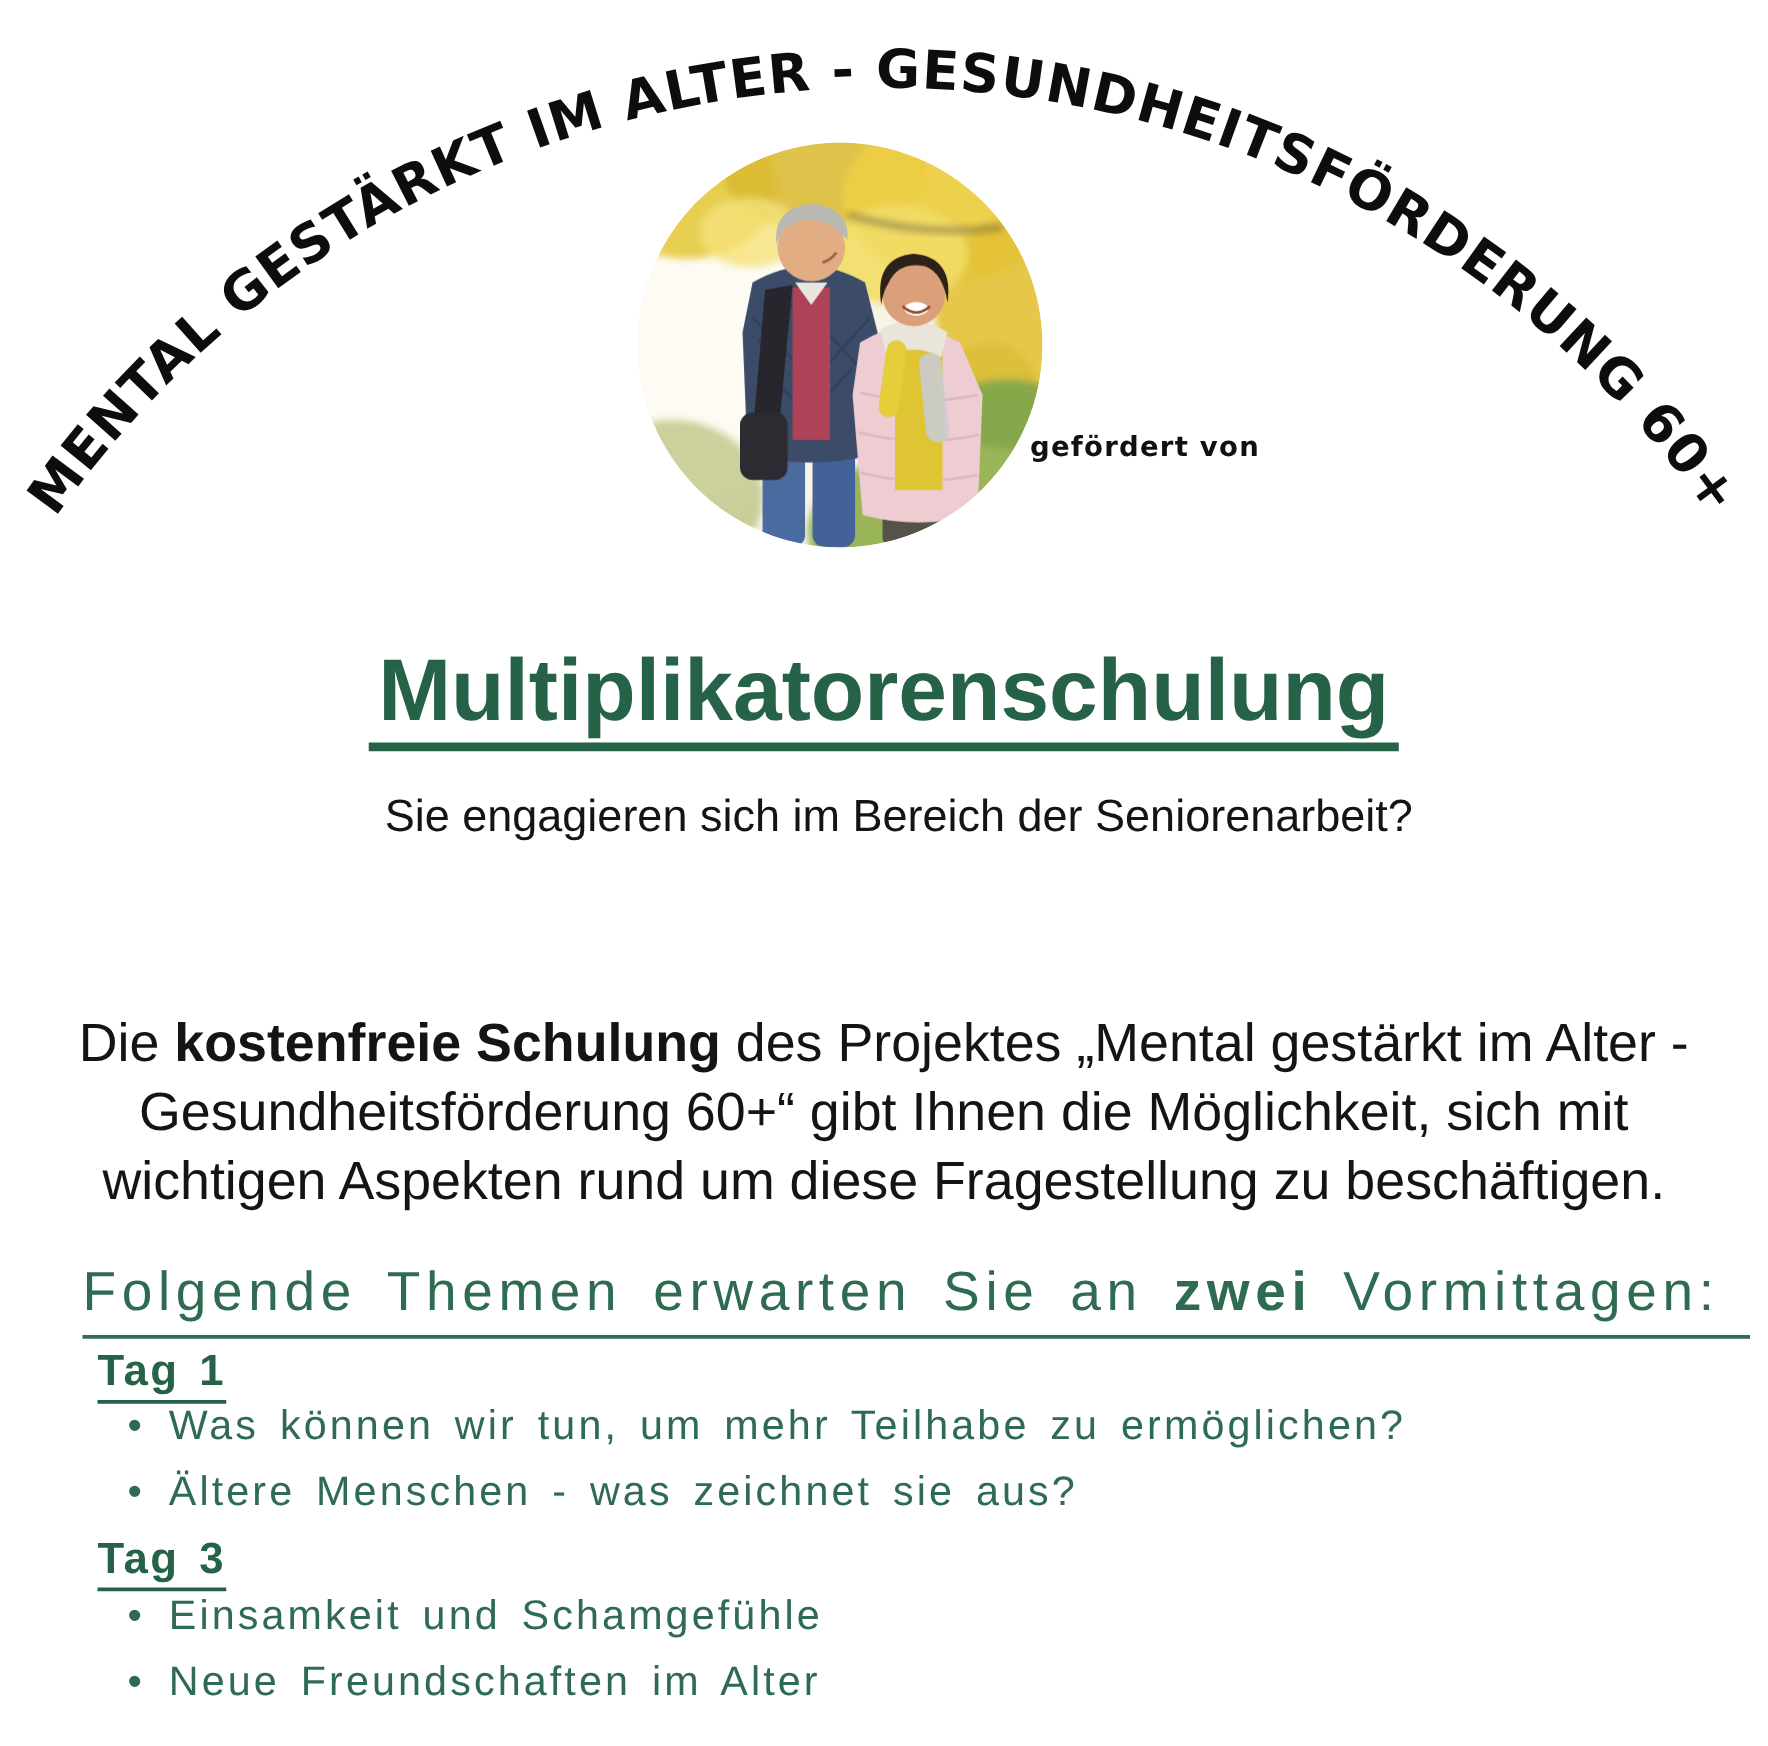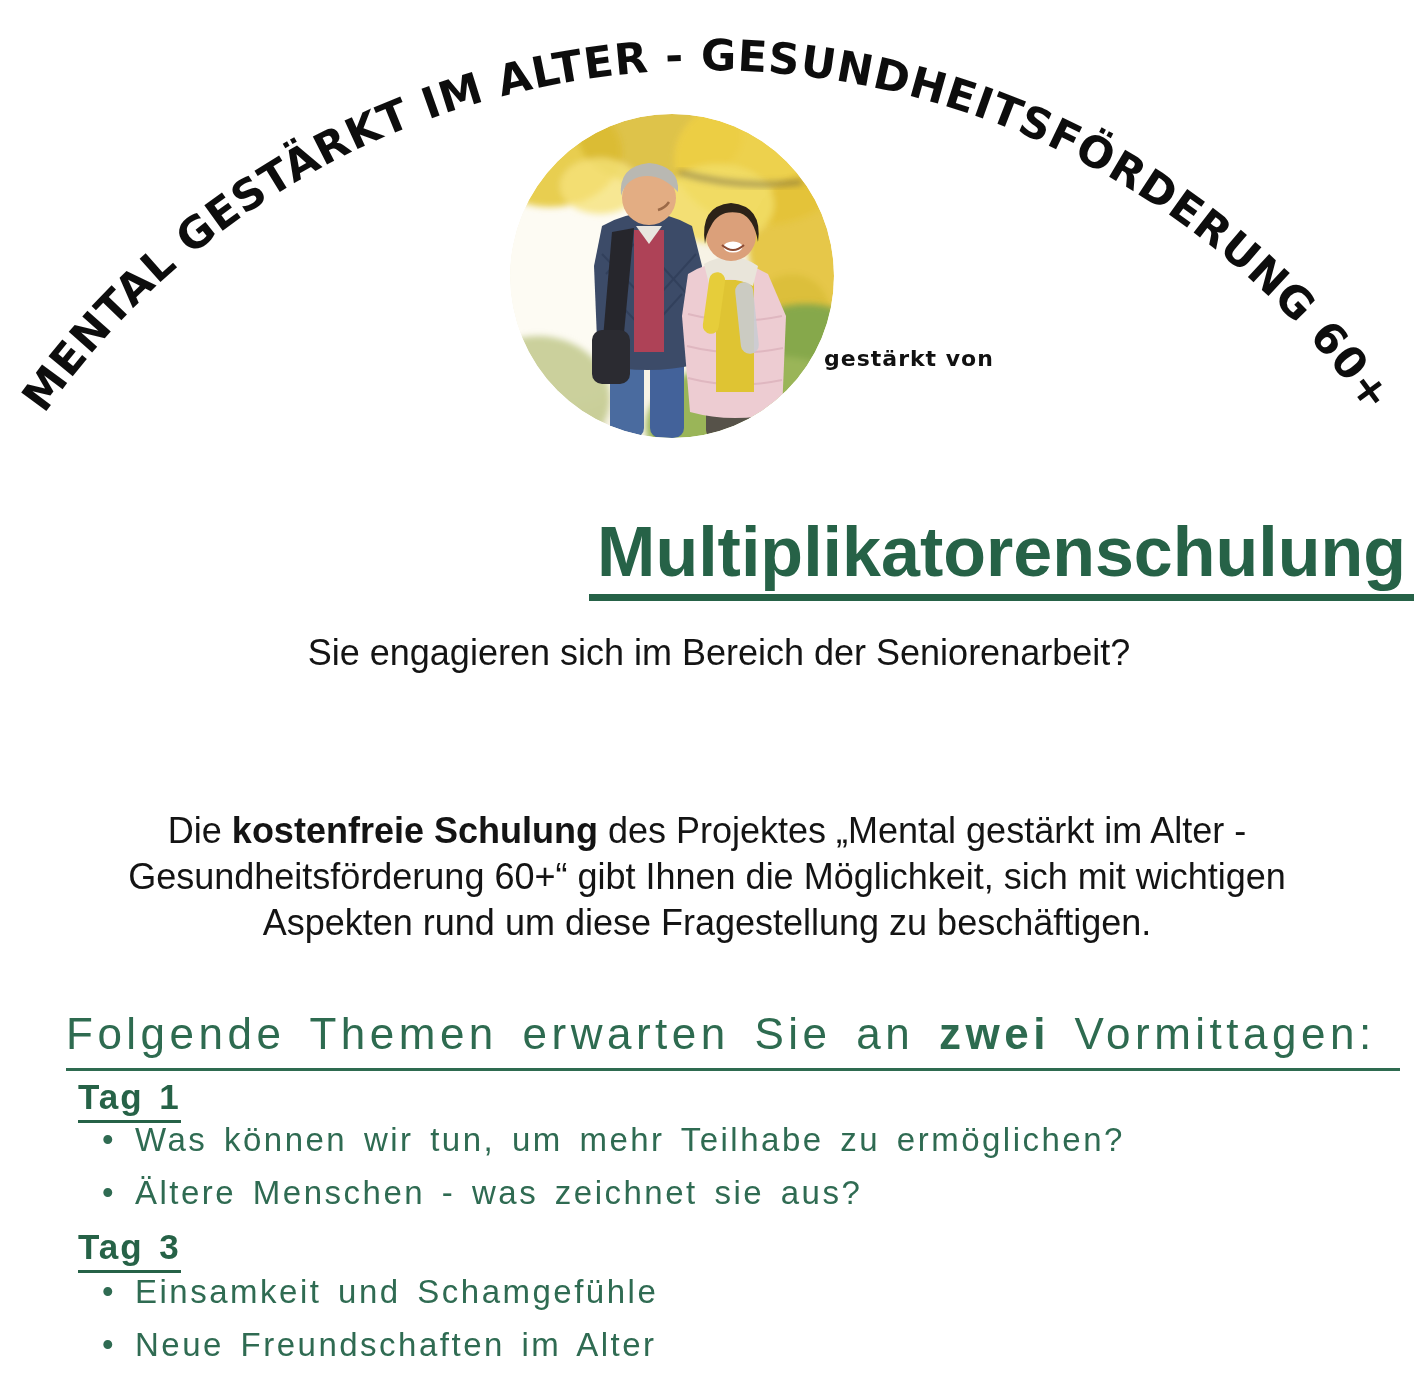--- a/index.html
+++ b/index.html
@@ -40,35 +40,35 @@
     margin-top:7px;width:292px;height:80px;background:var(--aok-green);
     display:flex;align-items:center;gap:10px;padding:0 14px;
   }
   .aok-word{
     color:#fff;font-family:"DejaVu Sans", sans-serif;
     font-weight:bold;font-style:italic;font-size:38px;letter-spacing:-1px;line-height:1;
   }
   .aok-tree{flex:0 0 auto;width:42px;height:42px;}
   .aok-org{color:#fff;font-size:13.5px;font-weight:bold;line-height:1.3;letter-spacing:.2px;}
   
-  .title-row{position:absolute;left:0;top:514px;width:1414px;text-align:right;}
+  .title-row{position:absolute;left:0;top:514px;width:1414px;text-align:center;}
   .title{
     display:inline-block;
     font-weight:bold;font-size:70px;line-height:1.1;
     color:var(--green-dark);
     border-bottom:7px solid var(--green-dark);
     padding:0 8px 3px 8px;
     letter-spacing:0;
   }
   
   .intro-line1{position:absolute;left:12px;top:630px;width:1414px;text-align:center;font-size:36px;line-height:1.3;}
   .intro-line2{position:absolute;left:0;top:694px;width:1414px;text-align:center;font-size:36px;line-height:1.45;}
   .para{
     position:absolute;left:52px;top:808px;width:1310px;
-    text-align:center;font-size:36px;line-height:1.28;
+    text-align:center;font-size:43px;line-height:1.28;
   }
   .para b, .intro-line2 b{font-weight:bold;}
   
   .topics-heading{position:absolute;left:66px;top:1008px;font-size:44px;line-height:1.2;color:var(--green-mid);}
   .topics-heading .u{
     display:inline-block;
     letter-spacing:4.5px;word-spacing:8px;
     border-bottom:3px solid var(--green-mid);
     padding-bottom:7px;
   }
@@ -181,21 +181,21 @@
           <circle cx="221" cy="122" r="25" fill="#dba07a"></circle>
           <path d="M 195 130 Q 189 92 221 89 Q 253 92 248 128 Q 244 104 230 99 Q 209 95 201 112 Q 196 120 195 130 Z" fill="#2c2218"></path>
           <ellipse cx="223" cy="133" rx="9.5" ry="5.5" fill="#ffffff"></ellipse>
           <path d="M 212 131 Q 223 141 234 131" stroke="#8c4b34" stroke-width="2" fill="none"></path>
         </g>
       </g>
     </svg>
   </div>
 
   <div class="sponsor">
-    <div class="sponsor-label">gestärkt von</div>
+    <div class="sponsor-label">gefördert von</div>
   </div>
 
   <div class="title-row">
     <h1 class="title">Multiplikatorenschulung</h1>
   </div>
 
   <p class="intro-line1">Sie engagieren sich im Bereich der Seniorenarbeit?</p>
 
   <p class="para"><span>Die </span><b>kostenfreie Schulung</b><span> des Projektes „Mental gestärkt im Alter - Gesundheitsförderung 60+“ gibt Ihnen die Möglichkeit, sich mit wichtigen Aspekten rund um diese Fragestellung zu beschäftigen.</span></p>
 

